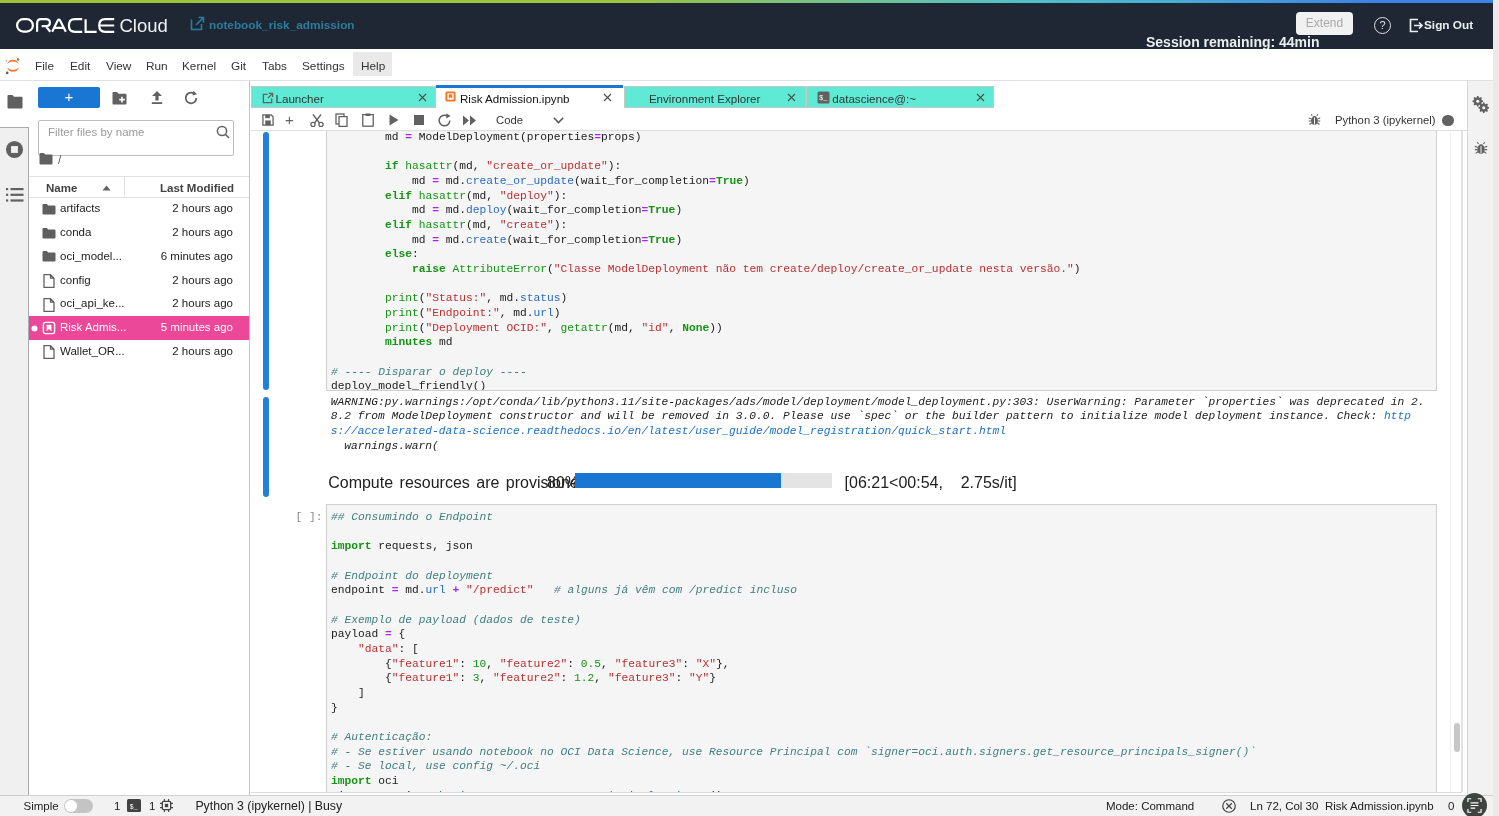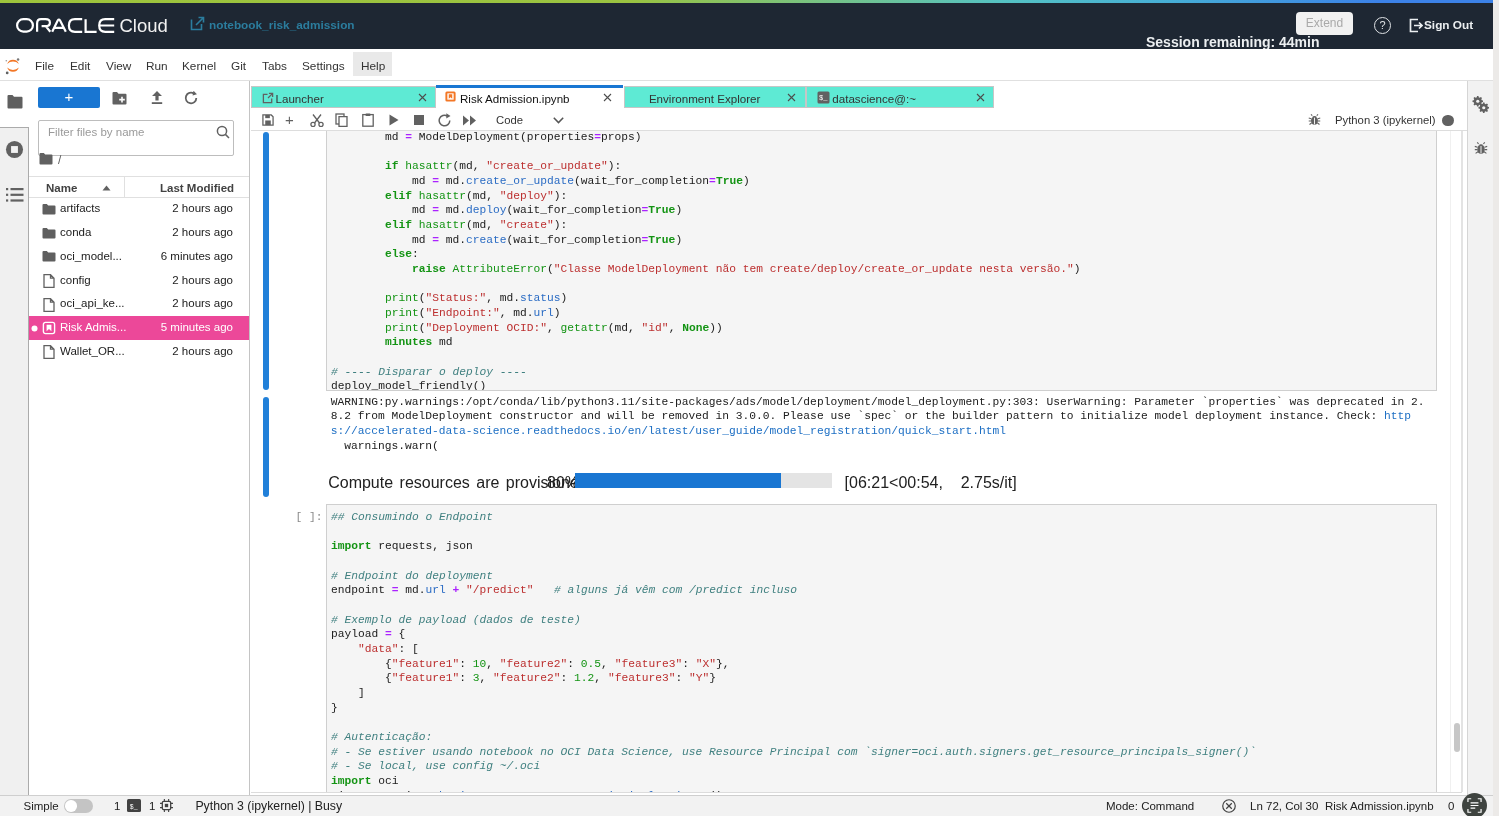--- a/index.html
+++ b/index.html
@@ -295,21 +295,21 @@
         <span class="bi">print</span>(<span class="st">"Status:"</span>, md.<span class="pr">status</span>)
         <span class="bi">print</span>(<span class="st">"Endpoint:"</span>, md.<span class="pr">url</span>)
         <span class="bi">print</span>(<span class="st">"Deployment OCID:"</span>, <span class="bi">getattr</span>(md, <span class="st">"id"</span>, <span class="kw">None</span>))
         <span class="kw">minutes</span> md
 
 <span class="cm"># ---- Disparar o deploy ----</span>
 deploy_model_friendly()</pre>
     </div>
 
     <div class="collapser" style="top:266px;height:100px;"></div>
-    <pre class="mono" style="position:absolute;left:79.8px;top:263.7px;">WARNING:py.warnings:/opt/conda/lib/python3.11/site-packages/ads/model/deployment/model_deployment.py:303: UserWarning: Parameter `properties` was deprecated in 2.
+    <pre class="mono" style="position:absolute;left:79.8px;top:263.7px;font-style:italic;">WARNING:py.warnings:/opt/conda/lib/python3.11/site-packages/ads/model/deployment/model_deployment.py:303: UserWarning: Parameter `properties` was deprecated in 2.
 8.2 from ModelDeployment constructor and will be removed in 3.0.0. Please use `spec` or the builder pattern to initialize model deployment instance. Check: <span class="lk">http
 s://accelerated-data-science.readthedocs.io/en/latest/user_guide/model_registration/quick_start.html</span>
   warnings.warn(</pre>
     <div class="wrow" style="left:77.2px;top:343px;word-spacing:2px;">Compute resources are provisioned.:</div>
     <div class="wrow" style="left:296px;top:343px;">80%</div>
     <div class="abs" style="left:324.4px;top:341.8px;width:257px;height:15.5px;background:#e4e4e4;">
       <div style="width:206px;height:15.5px;background:#1976d2;"></div>
     </div>
     <div class="wrow" style="left:593.6px;top:343px;">[06:21&lt;00:54,&nbsp;&nbsp;&nbsp;&nbsp;2.75s/it]</div>
 

